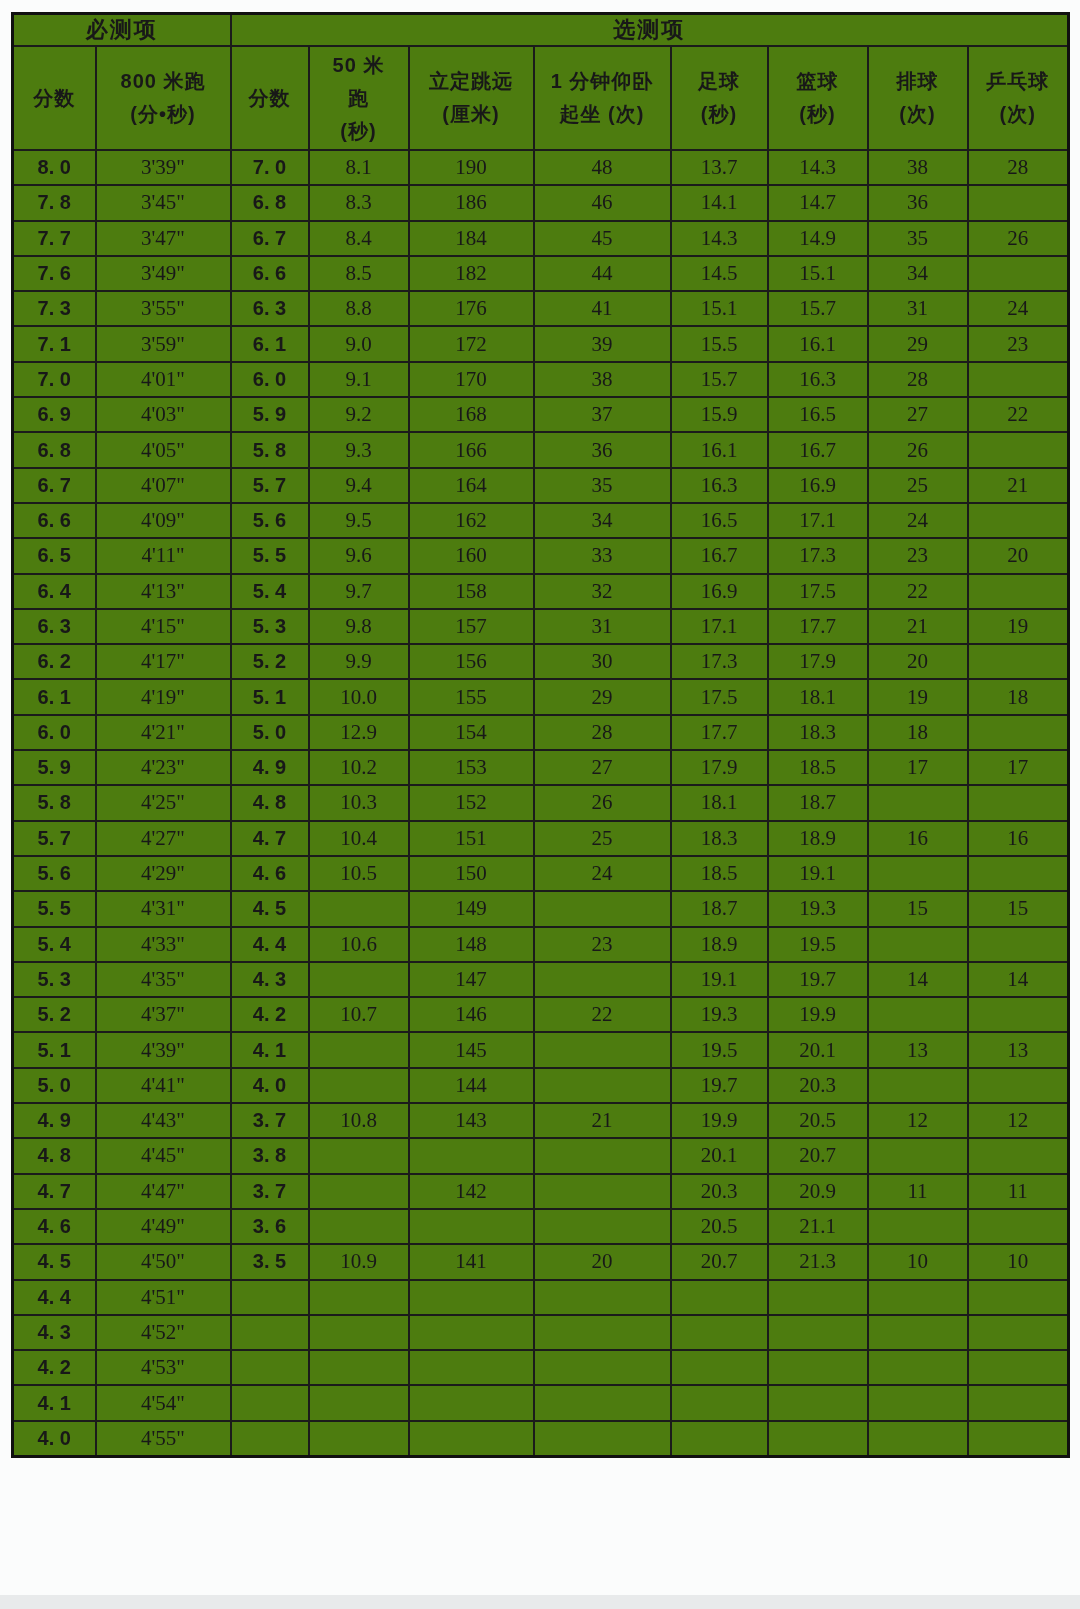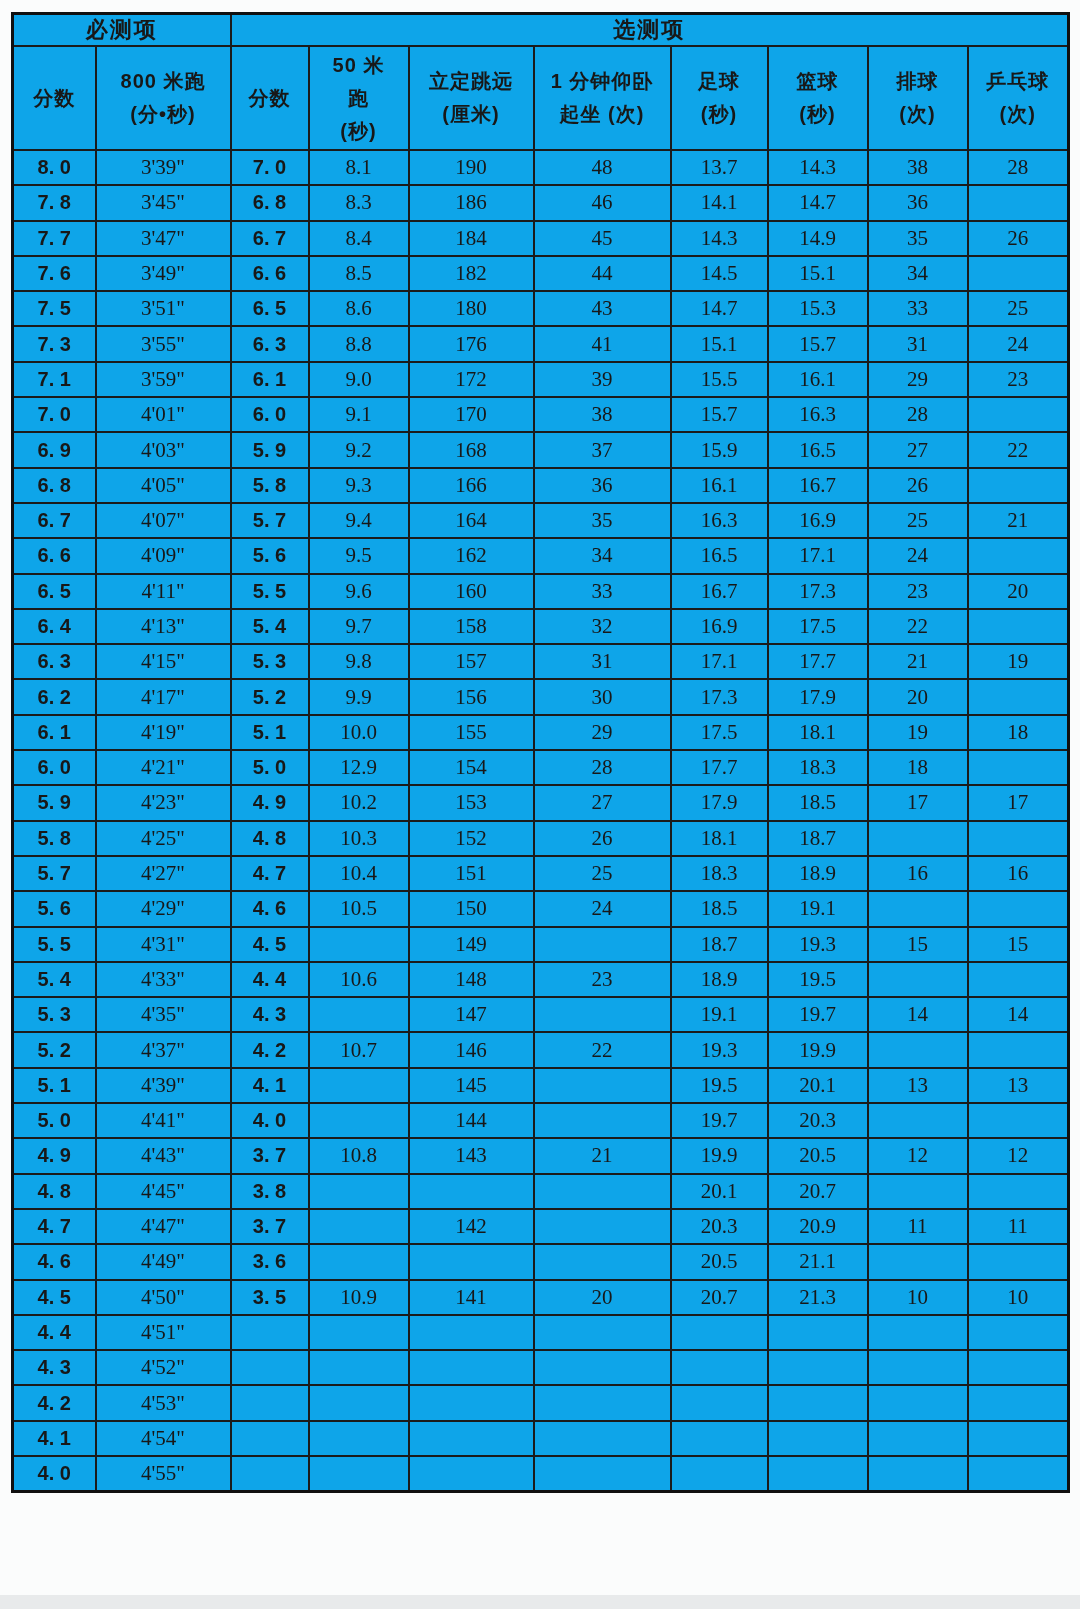--- a/index.html
+++ b/index.html
@@ -13,21 +13,21 @@
   }
   .bottom-strip {
     position: absolute; left: 0; right: 0; bottom: 0;
     height: 14px; background: #e8eaeb;
   }
   table.score-table {
     position: absolute; left: 11px; top: 12px;
     width: 1056px;
     table-layout: fixed;
     border-collapse: collapse;
-    background: #0ea5e9;
+    background: #4d7c0f;
     border: 3px solid #101010;
   }
   th, td {
     border: 2px solid #1b1b1b;
     padding: 0;
     text-align: center;
     vertical-align: middle;
     overflow: hidden;
     white-space: nowrap;
   }
@@ -162,32 +162,20 @@
         <td class="score-cell">6. 6</td>
         <td class="value-cell">8.5</td>
         <td class="value-cell">182</td>
         <td class="value-cell">44</td>
         <td class="value-cell">14.5</td>
         <td class="value-cell">15.1</td>
         <td class="value-cell">34</td>
         <td class="value-cell"></td>
       </tr>
       <tr>
-        <td class="score-cell">7. 5</td>
-        <td class="value-cell">3'51"</td>
-        <td class="score-cell">6. 5</td>
-        <td class="value-cell">8.6</td>
-        <td class="value-cell">180</td>
-        <td class="value-cell">43</td>
-        <td class="value-cell">14.7</td>
-        <td class="value-cell">15.3</td>
-        <td class="value-cell">33</td>
-        <td class="value-cell">25</td>
-      </tr>
-      <tr>
         <td class="score-cell">7. 3</td>
         <td class="value-cell">3'55"</td>
         <td class="score-cell">6. 3</td>
         <td class="value-cell">8.8</td>
         <td class="value-cell">176</td>
         <td class="value-cell">41</td>
         <td class="value-cell">15.1</td>
         <td class="value-cell">15.7</td>
         <td class="value-cell">31</td>
         <td class="value-cell">24</td>

